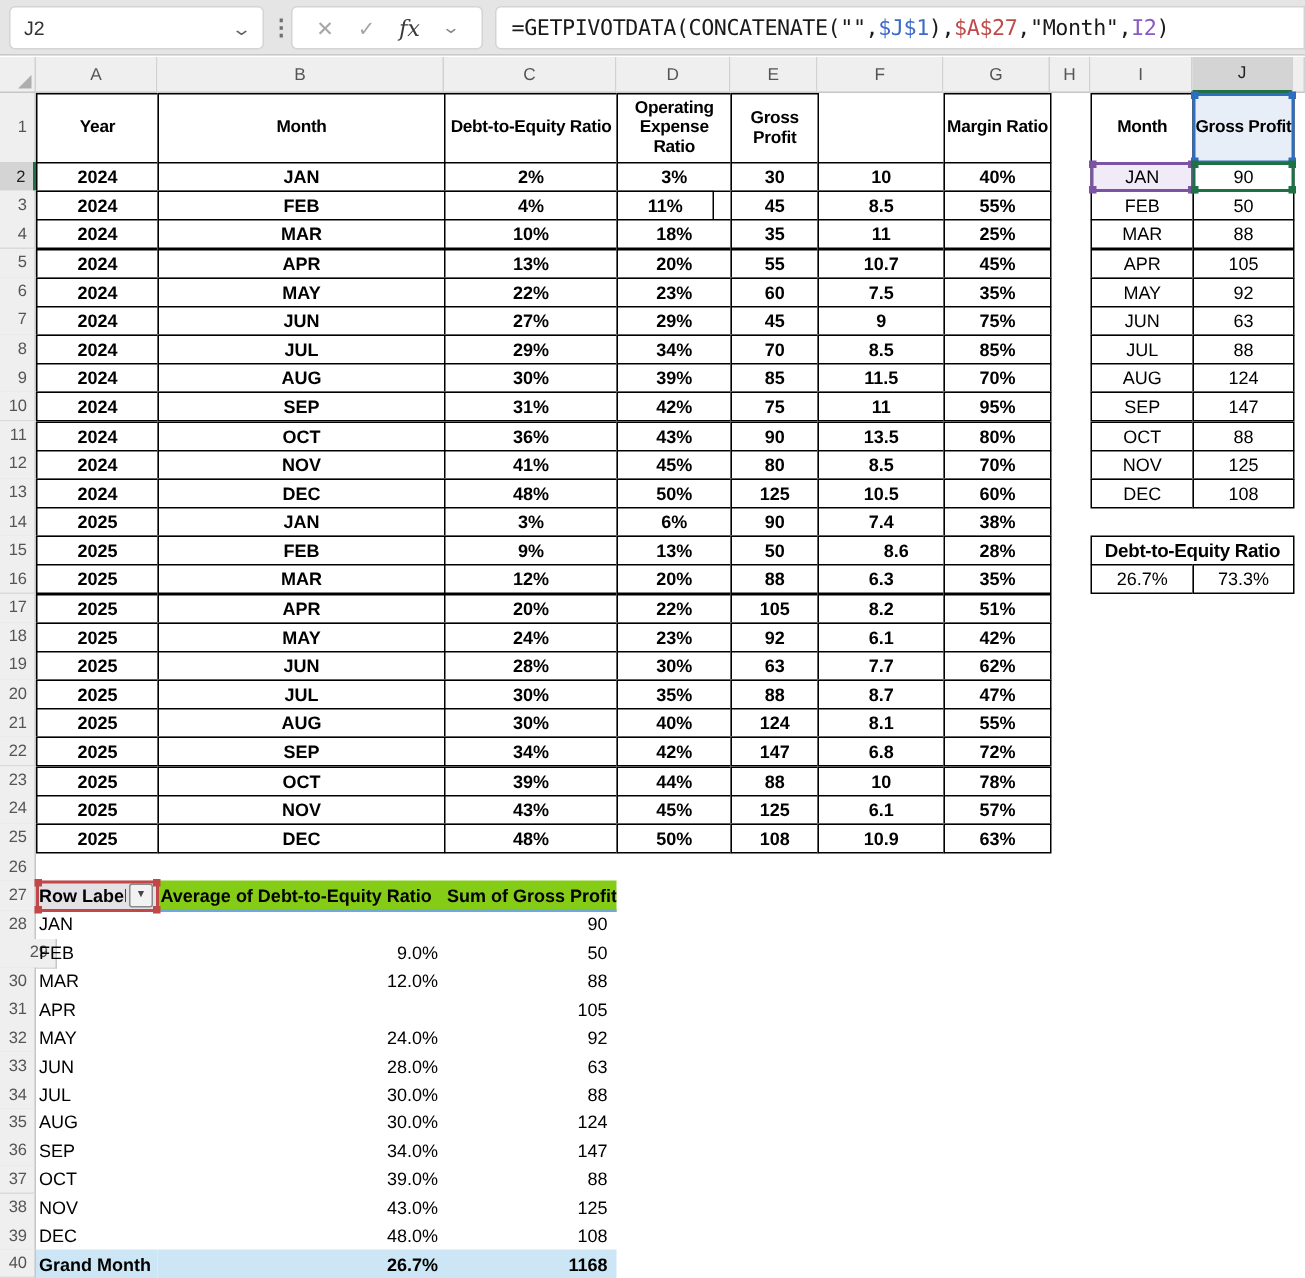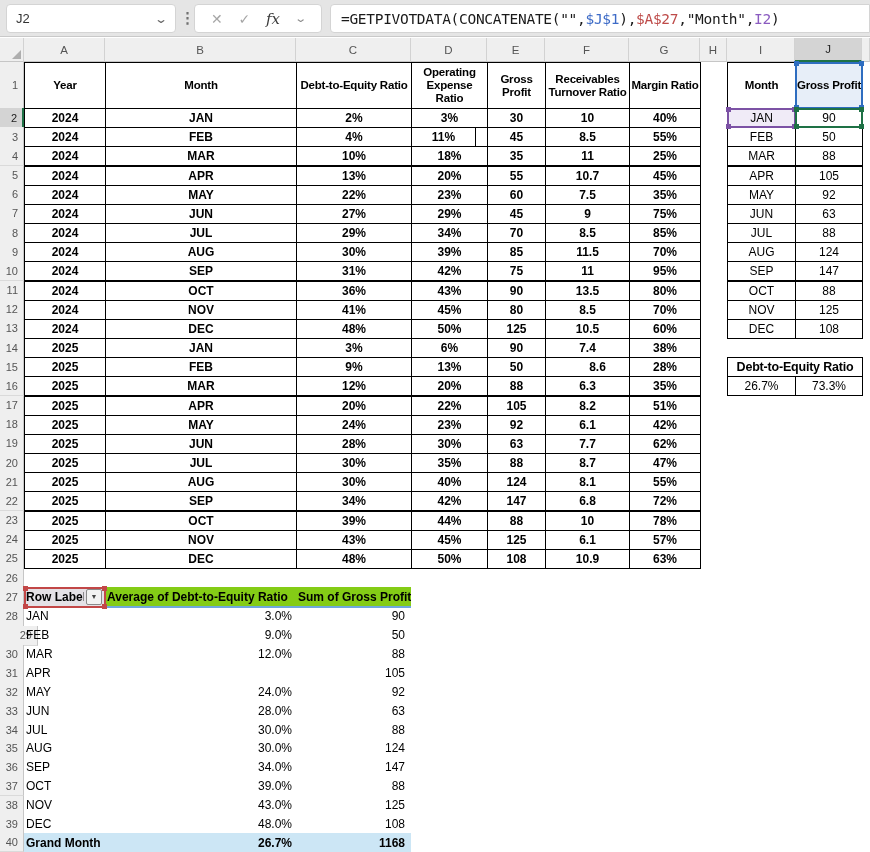--- a/index.html
+++ b/index.html
@@ -126,23 +126,20 @@
       <div style="padding: 0px 1px;">Month</div>
     </div>
     <div class="bcell hdr nowrap" style="position: absolute; left: 296px; top: 62px; width: 116px; height: 47px;">
       <div style="padding: 0px 1px;">Debt-to-Equity Ratio</div>
     </div>
     <div class="bcell hdr" style="position: absolute; left: 411px; top: 62px; width: 77px; height: 47px;">
       <div style="padding: 0px 1px;">Operating Expense Ratio</div>
     </div>
     <div class="bcell hdr" style="position: absolute; left: 487px; top: 62px; width: 59px; height: 47px;">
       <div style="padding: 0px 1px;">Gross Profit</div>
-    </div>
-    <div class="bcell hdr" style="position: absolute; left: 545px; top: 62px; width: 85px; height: 47px;">
-      <div style="padding: 0px 1px;">Receivables Turnover Ratio</div>
     </div>
     <div class="bcell hdr" style="position: absolute; left: 629px; top: 62px; width: 72px; height: 47px;">
       <div style="padding: 0px 1px;">Margin Ratio</div>
     </div>
     <div class="bcell bold" style="position: absolute; left: 24px; top: 108px; width: 82px; height: 20.1667px;">2024</div>
     <div class="bcell bold" style="position: absolute; left: 105px; top: 108px; width: 192px; height: 20.1667px;">JAN</div>
     <div class="bcell bold" style="position: absolute; left: 296px; top: 108px; width: 116px; height: 20.1667px;">2%</div>
     <div class="bcell bold" style="position: absolute; left: 411px; top: 108px; width: 77px; height: 20.1667px;">3%</div>
     <div class="bcell bold" style="position: absolute; left: 487px; top: 108px; width: 59px; height: 20.1667px;">30</div>
     <div class="bcell bold" style="position: absolute; left: 545px; top: 108px; width: 85px; height: 20.1667px;">10</div>
@@ -343,21 +340,20 @@
         <div>▼</div>
       </div>
     </div>
     <div class="pcell phead pleft" style="position: absolute; left: 105px; top: 587px; width: 191px; height: 21px;">
       <div class="clip">Average of Debt-to-Equity Ratio</div>
     </div>
     <div class="pcell phead pleft" style="position: absolute; left: 296px; top: 587px; width: 115px; height: 21px;">
       <div class="clip">Sum of Gross Profit</div>
     </div>
     <div class="pcell pleft" style="position: absolute; left: 24px; top: 607px; width: 81px; height: 18.85px; padding-right: 0px;">JAN</div>
-    <div class="pcell pright" style="position: absolute; left: 105px; top: 607px; width: 191px; height: 18.85px; padding-right: 4px;">3.0%</div>
     <div class="pcell pright" style="position: absolute; left: 296px; top: 607px; width: 115px; height: 18.85px; padding-right: 6px;">90</div>
     <div class="pcell pleft" style="position: absolute; left: 24px; top: 625.85px; width: 81px; height: 18.85px; padding-right: 0px;">FEB</div>
     <div class="pcell pright" style="position: absolute; left: 105px; top: 625.85px; width: 191px; height: 18.85px; padding-right: 4px;">9.0%</div>
     <div class="pcell pright" style="position: absolute; left: 296px; top: 625.85px; width: 115px; height: 18.85px; padding-right: 6px;">50</div>
     <div class="pcell pleft" style="position: absolute; left: 24px; top: 644.7px; width: 81px; height: 18.85px; padding-right: 0px;">MAR</div>
     <div class="pcell pright" style="position: absolute; left: 105px; top: 644.7px; width: 191px; height: 18.85px; padding-right: 4px;">12.0%</div>
     <div class="pcell pright" style="position: absolute; left: 296px; top: 644.7px; width: 115px; height: 18.85px; padding-right: 6px;">88</div>
     <div class="pcell pleft" style="position: absolute; left: 24px; top: 663.55px; width: 81px; height: 18.85px; padding-right: 0px;">APR</div>
     <div class="pcell pright" style="position: absolute; left: 296px; top: 663.55px; width: 115px; height: 18.85px; padding-right: 6px;">105</div>
     <div class="pcell pleft" style="position: absolute; left: 24px; top: 682.4px; width: 81px; height: 18.85px; padding-right: 0px;">MAY</div>

